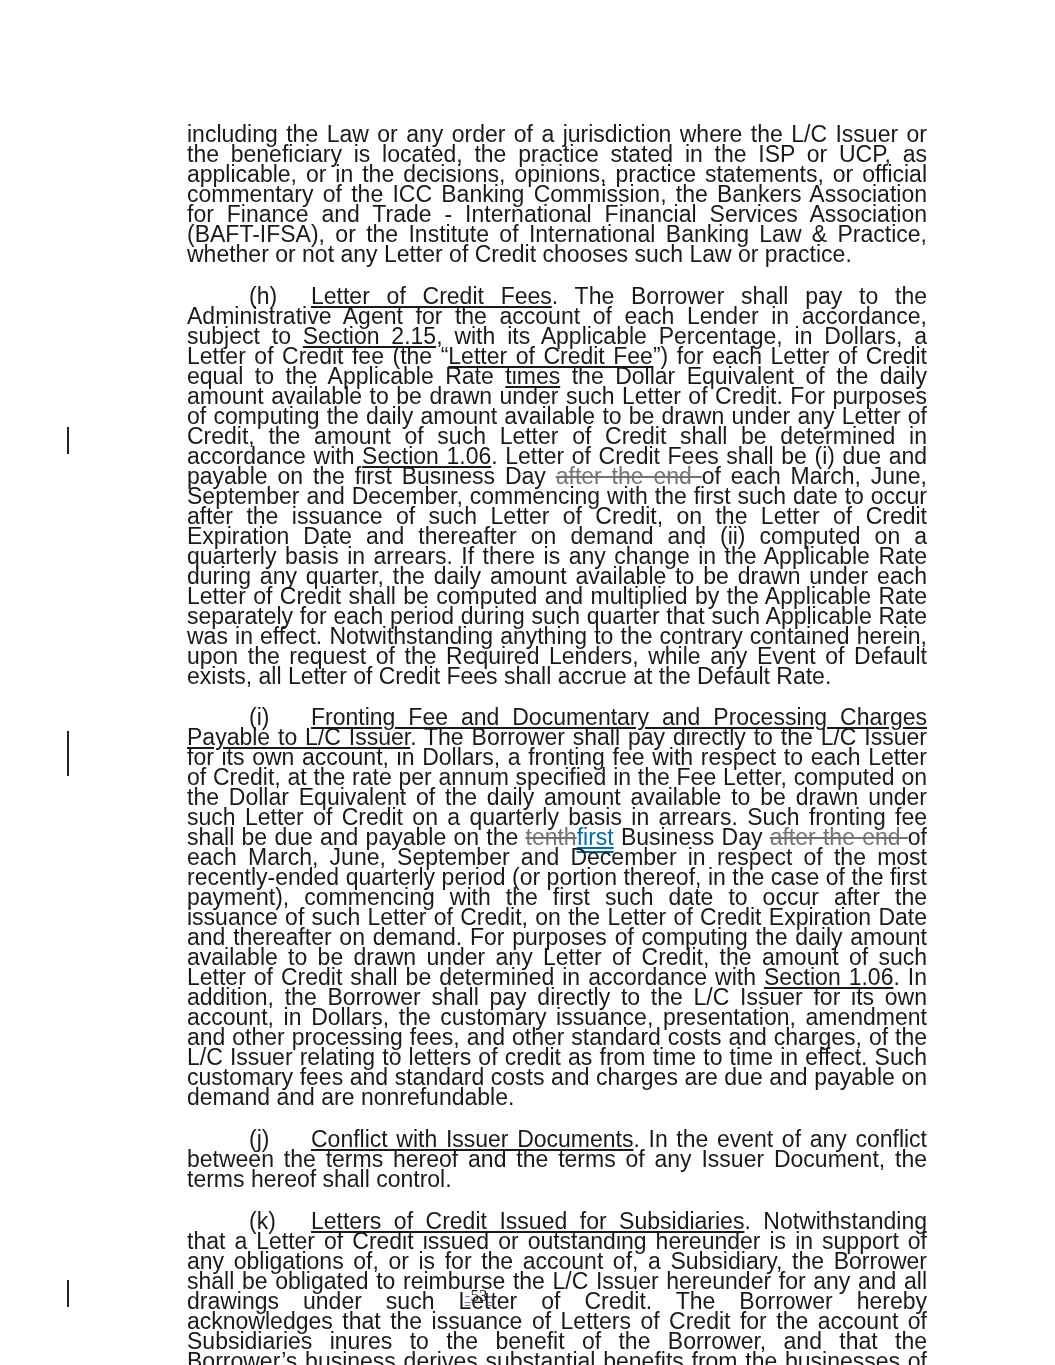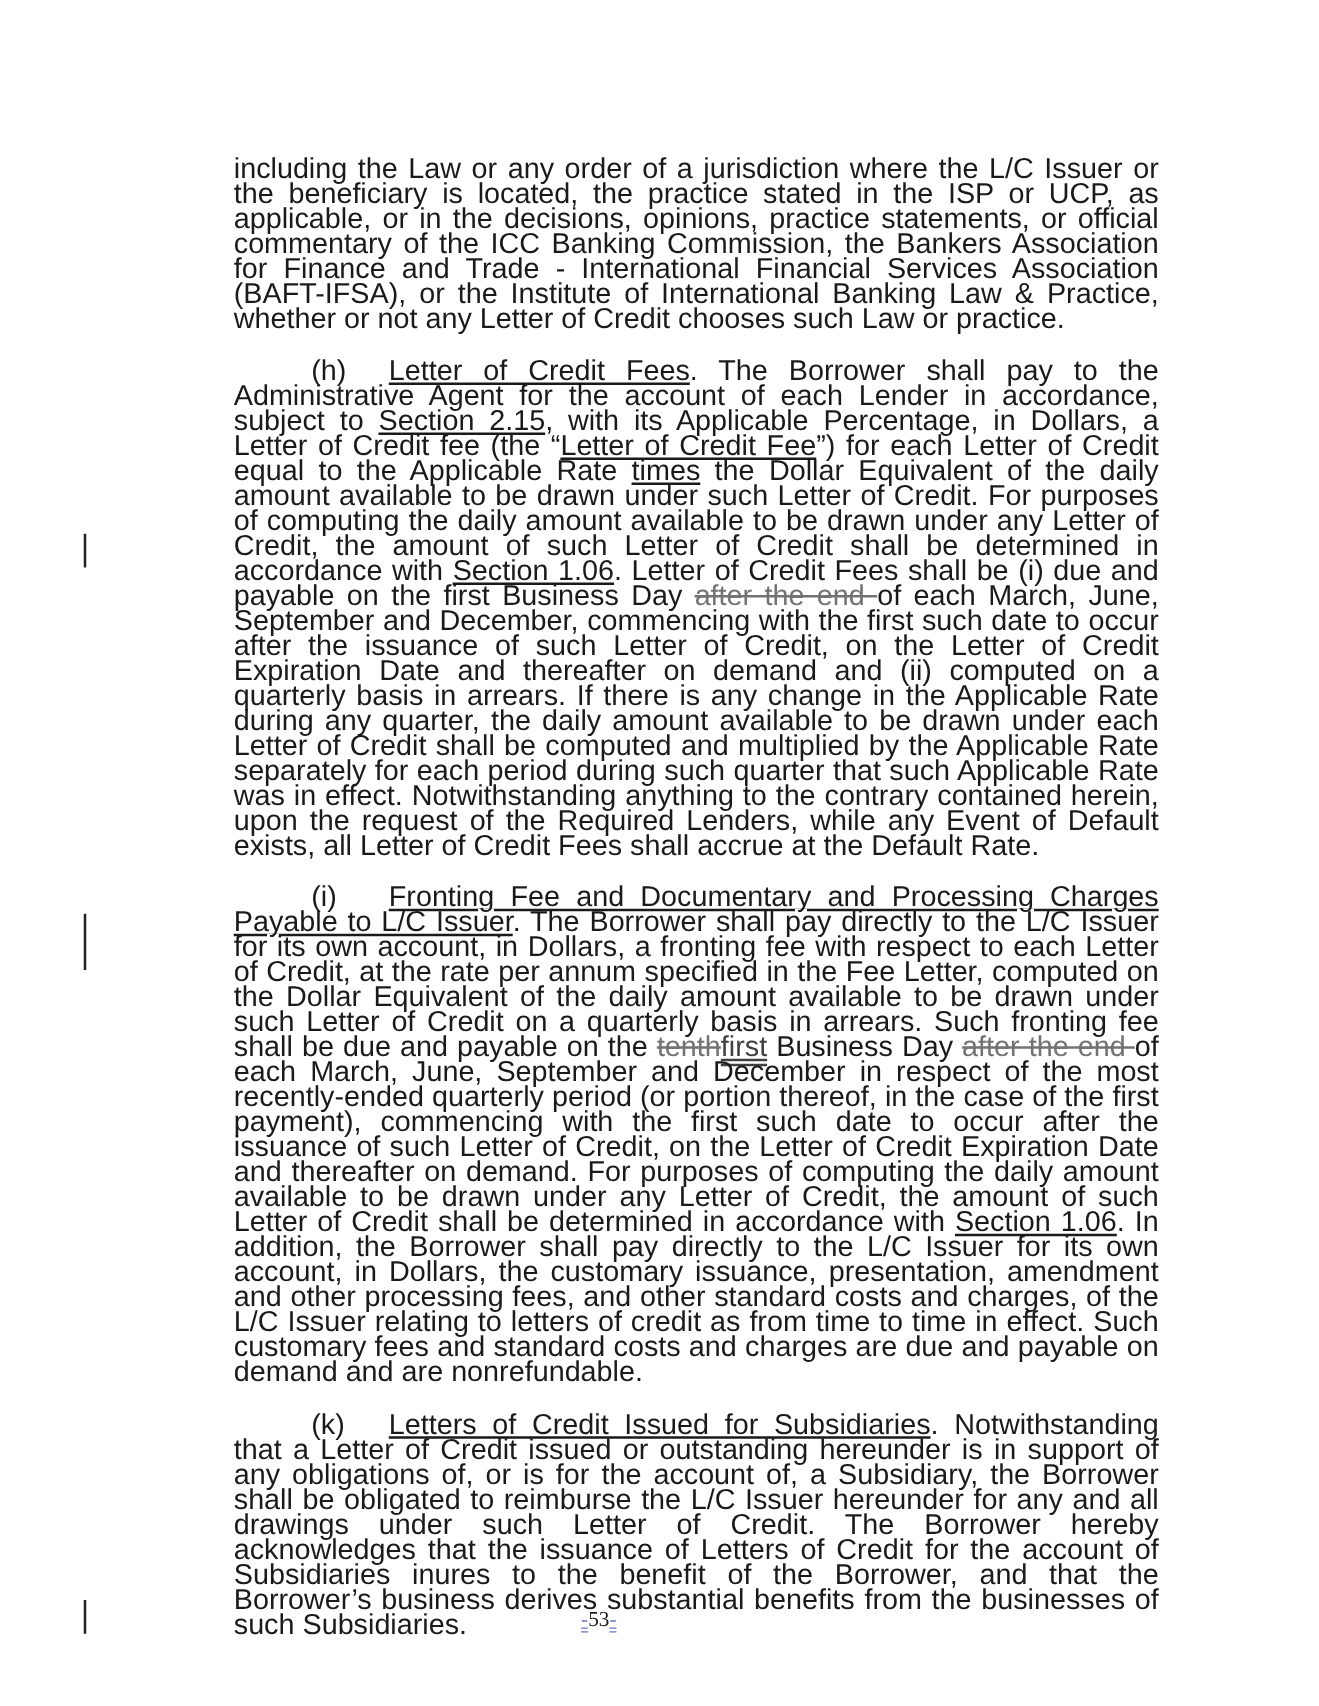--- a/index.html
+++ b/index.html
@@ -7,21 +7,21 @@
   .page {
     position: absolute; left: 187px; top: 124px; width: 740px;
     font-family: Liberation Sans, sans-serif; font-size: 23px; line-height: 20px;
     color: #1a1a1a; text-align: justify;
   }
   .para { margin: 0 0 21.7px 0; }
   .indent { display: inline-block; width: 62px; }
   .label { display: inline-block; width: 62px; }
   u { text-decoration: underline; }
   .del { color: #737373; text-decoration: line-through; }
-  .ins { color: #404040; text-decoration: underline double; }
+  .ins { color: #0369a1; text-decoration: underline double; }
   .bar { position: absolute; left: 67px; width: 2px; background: #222; }
   .pagenum {
     position: absolute; left: 0; width: 958px; top: 1286px; text-align: center;
     font-family: "Liberation Serif", serif; font-size: 17px; color: #1a1a1a;
   }
   .pagenum .mark { color: #6a78c0; text-decoration: underline double; }
 </style>
 </head>
 <body>
 
@@ -29,17 +29,18 @@
 <div class="bar" style="top:731px;height:45px;"></div>
 <div class="bar" style="top:1280px;height:27px;"></div>
 
 <div class="page">
   <p class="para">including the Law or any order of a jurisdiction where the L/C Issuer or the beneficiary is located, the practice stated in the ISP or UCP, as applicable, or in the decisions, opinions, practice statements, or official commentary of the ICC Banking Commission, the Bankers Association for Finance and Trade - International Financial Services Association (BAFT-IFSA), or the Institute of International Banking Law &amp; Practice, whether or not any Letter of Credit chooses such Law or practice.</p>
 
   <p class="para"><span class="indent"></span><span class="label">(h)</span><u>Letter of Credit Fees</u><span>. The Borrower shall pay to the Administrative Agent for the account of each Lender in accordance, subject to </span><u>Section 2.15</u><span>, with its Applicable Percentage, in Dollars, a Letter of Credit fee (the “</span><u>Letter of Credit Fee</u><span>”) for each Letter of Credit equal to the Applicable Rate </span><u>times</u><span> the Dollar Equivalent of the daily amount available to be drawn under such Letter of Credit. For purposes of computing the daily amount available to be drawn under any Letter of Credit, the amount of such Letter of Credit shall be determined in accordance with </span><u>Section 1.06</u><span>. Letter of Credit Fees shall be (i) due and payable on the first Business Day </span><span class="del">after the end </span><span>of each March, June, September and December, commencing with the first such date to occur after the issuance of such Letter of Credit, on the Letter of Credit Expiration Date and thereafter on demand and (ii) computed on a quarterly basis in arrears. If there is any change in the Applicable Rate during any quarter, the daily amount available to be drawn under each Letter of Credit shall be computed and multiplied by the Applicable Rate separately for each period during such quarter that such Applicable Rate was in effect. Notwithstanding anything to the contrary contained herein, upon the request of the Required Lenders, while any Event of Default exists, all Letter of Credit Fees shall accrue at the Default Rate.</span></p>
 
   <p class="para"><span class="indent"></span><span class="label">(i)</span><u>Fronting Fee and Documentary and Processing Charges Payable to L/C Issuer</u><span>. The Borrower shall pay directly to the L/C Issuer for its own account, in Dollars, a fronting fee with respect to each Letter of Credit, at the rate per annum specified in the Fee Letter, computed on the Dollar Equivalent of the daily amount available to be drawn under such Letter of Credit on a quarterly basis in arrears. Such fronting fee shall be due and payable on the </span><span class="del">tenth</span><span class="ins">first</span><span> Business Day </span><span class="del">after the end </span><span>of each March, June, September and December in respect of the most recently-ended quarterly period (or portion thereof, in the case of the first payment), commencing with the first such date to occur after the issuance of such Letter of Credit, on the Letter of Credit Expiration Date and thereafter on demand. For purposes of computing the daily amount available to be drawn under any Letter of Credit, the amount of such Letter of Credit shall be determined in accordance with </span><u>Section 1.06</u><span>. In addition, the Borrower shall pay directly to the L/C Issuer for its own account, in Dollars, the customary issuance, presentation, amendment and other processing fees, and other standard costs and charges, of the L/C Issuer relating to letters of credit as from time to time in effect. Such customary fees and standard costs and charges are due and payable on demand and are nonrefundable.</span></p>
 
+  <p class="para"><span class="indent"></span><span class="label">(j)</span><u>Conflict with Issuer Documents</u><span>. In the event of any conflict between the terms hereof and the terms of any Issuer Document, the terms hereof shall control.</span></p>
 
   <p class="para"><span class="indent"></span><span class="label">(k)</span><u>Letters of Credit Issued for Subsidiaries</u><span>. Notwithstanding that a Letter of Credit issued or outstanding hereunder is in support of any obligations of, or is for the account of, a Subsidiary, the Borrower shall be obligated to reimburse the L/C Issuer hereunder for any and all drawings under such Letter of Credit. The Borrower hereby acknowledges that the issuance of Letters of Credit for the account of Subsidiaries inures to the benefit of the Borrower, and that the Borrower’s business derives substantial benefits from the businesses of such Subsidiaries.</span></p>
 </div>
 
 <div class="pagenum"><span class="mark">-</span><span>53</span><span class="mark">-</span></div>
 
 </body></html>

